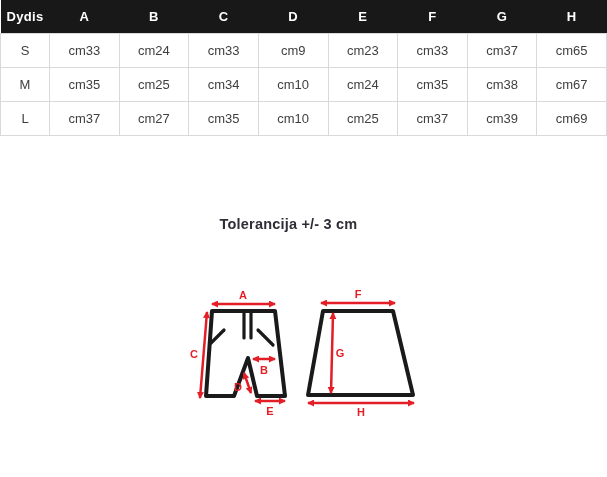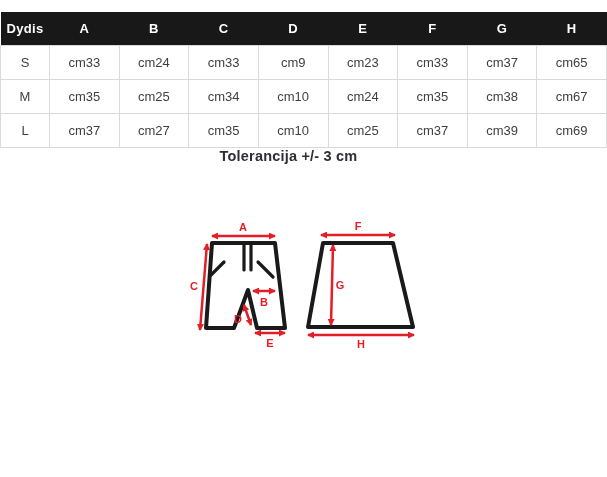--- a/index.html
+++ b/index.html
@@ -5,38 +5,38 @@
   * { margin:0; padding:0; box-sizing:border-box; }
   body {
     width:607px; height:477px; background:#ffffff;
     font-family:"Liberation Sans", sans-serif;
     overflow:hidden;
   }
   .page { width:607px; height:477px; position:relative; }
 
   
   table.size-table {
-    width:607px; border-collapse:collapse; table-layout:fixed;margin-top:12px;
+    width:607px; border-collapse:collapse; table-layout:fixed;
   }
   table.size-table th {
     background:#181818; color:#ffffff;
     font-size:13px; font-weight:600; letter-spacing:.3px;
     height:33px; text-align:center; border:none;
   }
   table.size-table td {
     background:#ffffff; color:#404040;
     font-size:13px; font-weight:400;
     height:34px; text-align:center; vertical-align:middle;
     border:1px solid #d9d9d9;
   }
   col.c-size { width:49px; }
 
   
   .tolerance {
-    width:607px; padding-right:30px;
+    margin-top:80px; width:607px; padding-right:30px;
     text-align:center;
     font-size:14.5px; font-weight:700; color:#2e2e36;
     letter-spacing:.2px;
   }
 
   
   .diagram { margin-top:56px; width:607px; text-align:center; }
   .outline { fill:none; stroke:#1a1a1a; stroke-width:4; stroke-linejoin:round; }
   .detail  { fill:none; stroke:#1a1a1a; stroke-width:3.2; stroke-linecap:round; }
   .arrow   { fill:none; stroke:#e31e26; stroke-width:2.5; }

